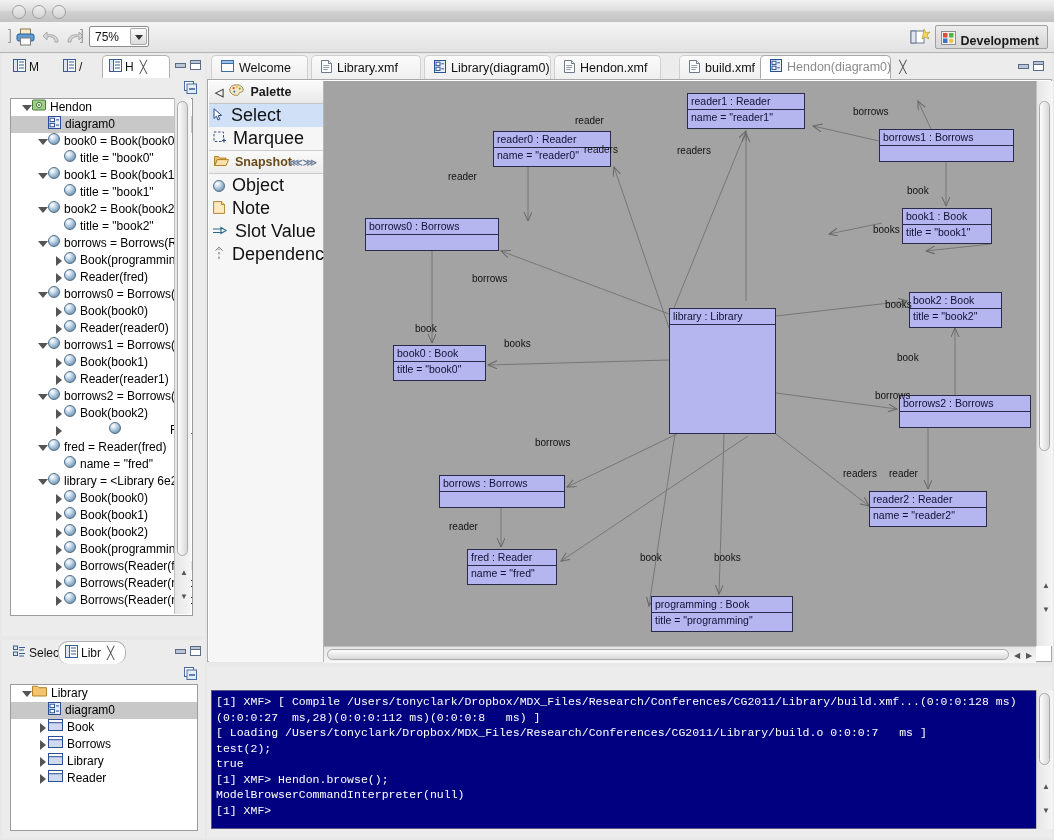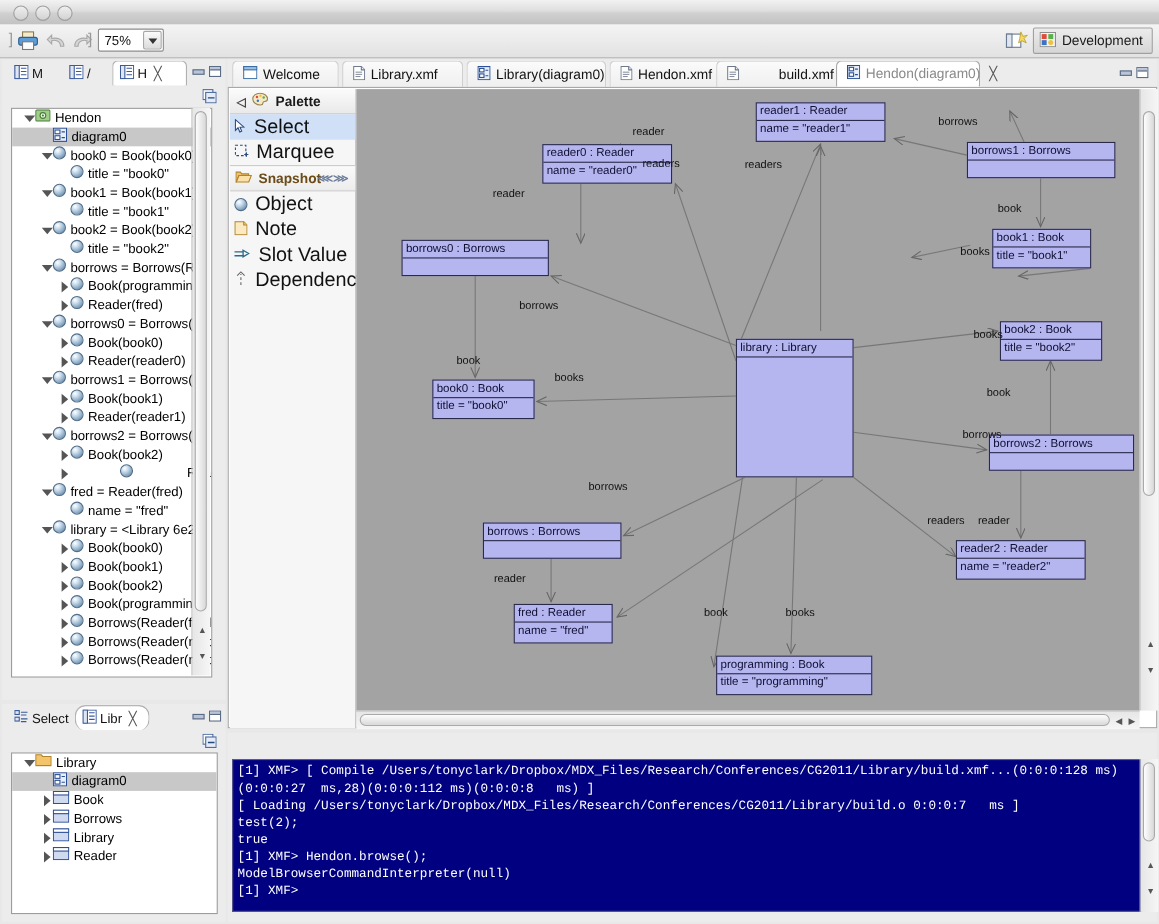--- a/index.html
+++ b/index.html
@@ -50,23 +50,23 @@
     border:1px solid #a7a7a7;border-radius:2px;box-sizing:border-box;
   }
   .zoom-combo .arrowbox:after{
     content:"";position:absolute;left:4px;top:6px;
     border-left:4px solid transparent;border-right:4px solid transparent;
     border-top:5px solid #333;
   }
   .persp-group{position:absolute;right:6px;top:3px;height:24px;display:flex;align-items:center;gap:4px;}
   .persp-new{width:22px;height:20px;position:relative;}
   .persp-btn{
-    display:flex;align-items:center;gap:5px;height:22px;padding:0 8px 0 5px;
+    display:flex;align-items:flex-end;gap:5px;height:22px;padding:0 8px 0 5px;
     background:linear-gradient(to bottom,#ececec,#d6d6d6);
-    border:1px solid #a0a0a0;border-radius:2px;font-size:12.5px;color:#1a1a1a;
+    border:1px solid #a0a0a0;border-radius:2px;font-size:12.5px;color:#1a1a1a;font-weight:bold;
   }
 
   
   .panel{position:absolute;background:#ececec;}
   .tabrow{position:relative;height:24px;}
   .vtab{
     position:absolute;top:1px;height:23px;display:flex;align-items:center;gap:3px;
     padding:0 6px;font-size:12px;color:#111;box-sizing:border-box;
   }
   .vtab.active{
@@ -433,21 +433,21 @@
       <div class="vtab inactive" style="left:4px;width:60px;">
         <span>
           <svg width="13" height="13" viewBox="0 0 13 13">
               <rect x="0.5" y="1" width="4" height="3.5" fill="#dfe6f1" stroke="#3a5a9b"></rect>
               <rect x="0.5" y="7" width="4" height="3.5" fill="#dfe6f1" stroke="#3a5a9b"></rect>
               <path d="M6 2.5h6M6 5h5M6 8.5h6M6 11h5" stroke="#3a5a9b"></path>
             </svg>
         </span>
         <span>Select</span>
       </div>
-      <div class="vtab active" style="left:66px;width:68px;border-radius:10px;">
+      <div class="vtab active" style="left:56px;width:68px;border-radius:10px;">
         <span>
           <svg width="13" height="13" viewBox="0 0 13 13">
               <rect x="0.5" y="0.5" width="12" height="12" fill="#fff" stroke="#3a5a9b"></rect>
               <rect x="0.5" y="0.5" width="4" height="12" fill="#dfe6f1" stroke="#3a5a9b"></rect>
               <path d="M6 3h5M6 6h5M6 9h5" stroke="#3a5a9b"></path>
             </svg>
         </span>
         <span>Libr</span>
         <span class="closex">╳</span>
       </div>
@@ -547,21 +547,21 @@
           <span>Library(diagram0)</span>
         </div>
         <div class="etab plain" style="left: 347px; width: 107px;">
           <span><svg width="11" height="13" viewBox="0 0 11 13">
               <path d="M0.5 0.5h7l3 3v9h-10z" fill="#fff" stroke="#6e7a8c"></path>
               <path d="M7.5 0.5v3h3" fill="#e6ecf4" stroke="#6e7a8c"></path>
               <path d="M2.2 5.6h6M2.2 7.6h6M2.2 9.6h4.5" stroke="#6e7a8c" stroke-width="0.8"></path>
             </svg></span>
           <span>Hendon.xmf</span>
         </div>
-        <div class="etab plain" style="left: 444px; width: 117px; justify-content: space-between;">
+        <div class="etab plain" style="left: 472px; width: 117px;">
           <span><svg width="11" height="13" viewBox="0 0 11 13">
               <path d="M0.5 0.5h7l3 3v9h-10z" fill="#fff" stroke="#6e7a8c"></path>
               <path d="M7.5 0.5v3h3" fill="#e6ecf4" stroke="#6e7a8c"></path>
               <path d="M2.2 5.6h6M2.2 7.6h6M2.2 9.6h4.5" stroke="#6e7a8c" stroke-width="0.8"></path>
             </svg></span>
           <span>build.xmf</span>
         </div>
         <div class="etab current" style="left: 553px; width: 131px;">
           <span><svg width="12" height="13" viewBox="0 0 12 13">
               <rect x="0.5" y="0.5" width="11" height="12" fill="#e8eef8" stroke="#2b4f94"></rect>

